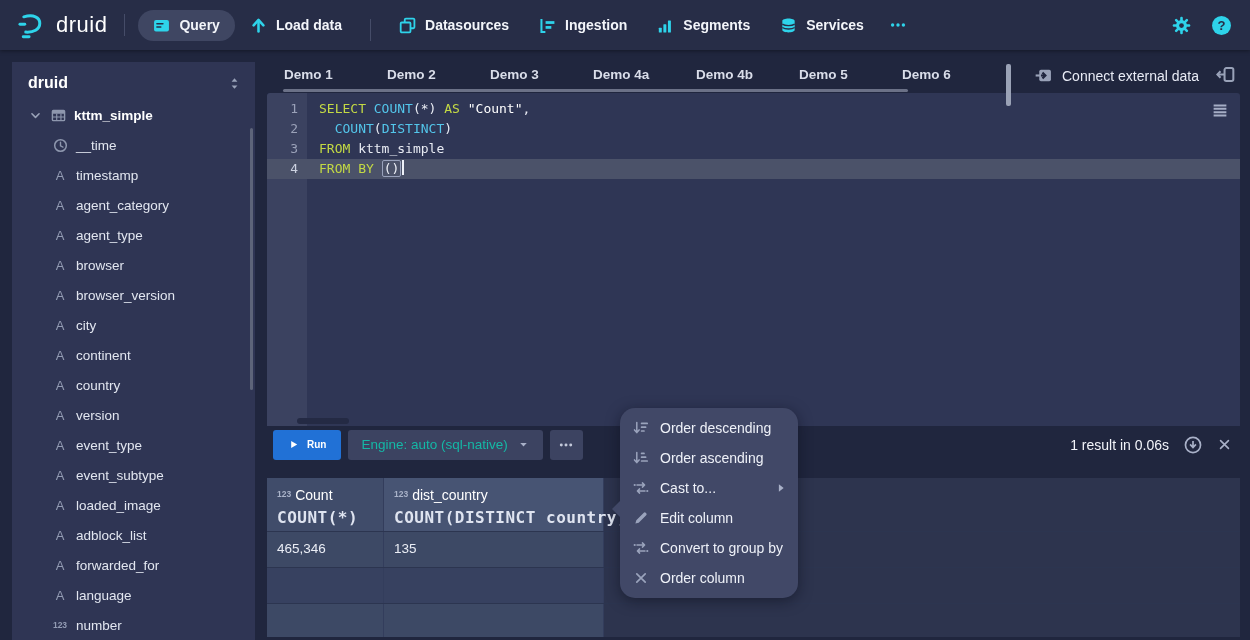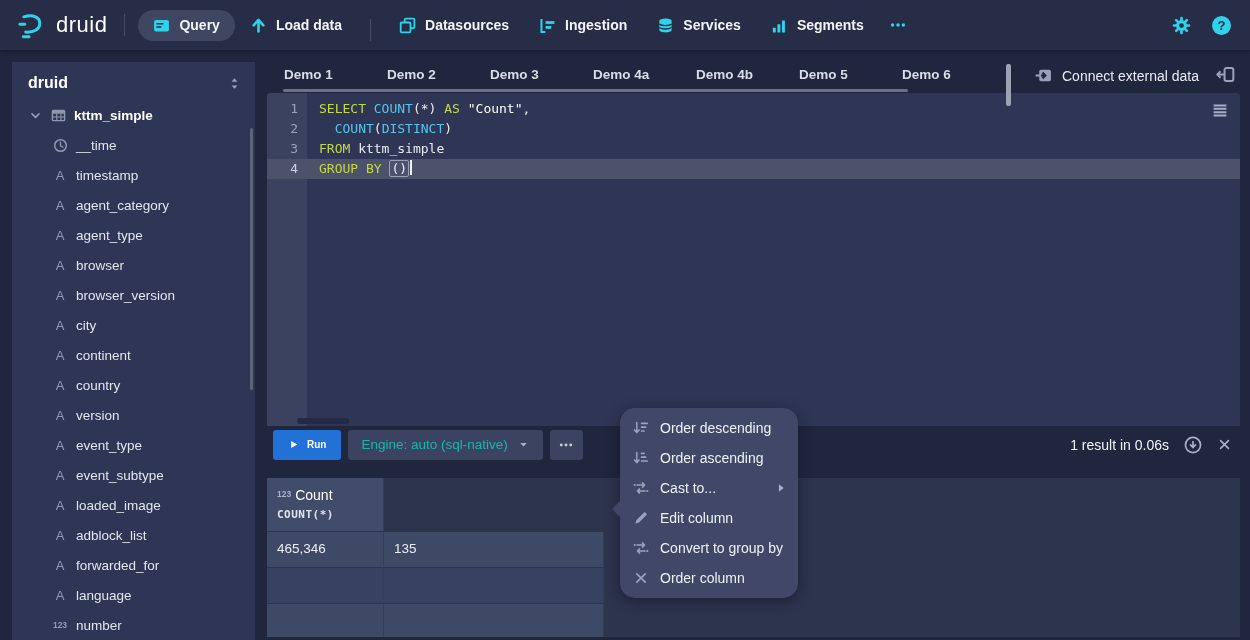--- a/index.html
+++ b/index.html
@@ -88,21 +88,21 @@
 .ic-download svg{width:18px;height:18px}
 .ic-close svg{width:15px;height:15px}
 
 
 .results{position:absolute;left:0;top:416px;width:973px;height:159px;background:#2d344e;overflow:hidden}
 #table-head{display:flex;height:53px}
 .th{background:#404c6a;border-right:1px solid #333d5c;padding:9px 0 0 10px;cursor:pointer;flex:none}
 .th.sel{background:#475473}
 .th-name{font-size:14px;color:#fff;white-space:nowrap}
 .th-type{font-size:8.5px;font-weight:700;color:#aab3c9;vertical-align:3px;margin-right:4px}
-.th-expr{margin-top:5px;font-family:"DejaVu Sans Mono",monospace;font-size:11px;font-weight:700;letter-spacing:.5px;color:#dfe4f0;white-space:nowrap}
+.th-expr{margin-top:5px;font-family:"DejaVu Sans Mono",monospace;font-size:16px;font-weight:700;letter-spacing:.5px;color:#dfe4f0;white-space:nowrap}
 .trow{display:flex;height:36px;border-top:1px solid #2c3550}
 .td{flex:none;border-right:1px solid #333d5c;line-height:34px;padding-left:10px;font-size:13.5px;color:#eaedf5;cursor:default}
 .trow.even .td{background:#3d4965}
 .trow.odd .td{background:#374160}
 
 
 .context-menu{position:absolute;left:620px;top:408px;width:178px;padding:5px 0;background:#414867;border-radius:15px;box-shadow:0 3px 14px rgba(10,12,25,.5);z-index:40}
 .context-menu .arrow{position:absolute;left:-8px;top:92px;width:0;height:0;border-top:9px solid transparent;border-bottom:9px solid transparent;border-right:9px solid #414867}
 .menu-item{display:flex;align-items:center;gap:11px;height:30px;padding:0 10px 0 13px;font-size:14px;color:#eef1f8;cursor:pointer;white-space:nowrap}
 .mi{width:16px;height:16px;color:#9aa3bc;flex:none}
@@ -162,37 +162,37 @@
             <path d="M2.3 1.8v12.4h3.7" fill="none" stroke="currentColor" stroke-width="1.9"></path>
             <rect x="6.2" y="3.9" width="8.3" height="2.6" fill="currentColor"></rect>
             <rect x="6.2" y="8.5" width="5.4" height="2.6" fill="currentColor"></rect>
           </svg>
         </span>
         <span>Ingestion</span>
       </div>
       <div class="nav-item">
         <span class="nav-ic">
           <svg viewBox="0 0 16 16" xmlns="http://www.w3.org/2000/svg">
-            <path d="M2.2 3.7C2.2 2.5 4.8 1.5 8 1.5s5.8 1 5.8 2.2v8.6c0 1.2-2.6 2.2-5.8 2.2s-5.8-1-5.8-2.2z" fill="currentColor"></path>
-            <path d="M2.2 6.7c1.2.9 3.3 1.4 5.8 1.4s4.6-.5 5.8-1.4M2.2 9.9c1.2.9 3.3 1.4 5.8 1.4s4.6-.5 5.8-1.4" stroke="#272d47" stroke-width="1.2" fill="none"></path>
-          </svg>
-        </span>
-        <span>Services</span>
-      </div>
-      <div class="nav-item">
-        <span class="nav-ic">
-          <svg viewBox="0 0 16 16" xmlns="http://www.w3.org/2000/svg">
             <g fill="currentColor">
               <rect x="1.7" y="10" width="2.8" height="4.5" rx=".5"></rect>
               <rect x="6" y="6.8" width="2.8" height="7.7" rx=".5"></rect>
               <rect x="10.3" y="3.2" width="2.8" height="11.3" rx=".5"></rect>
             </g>
           </svg>
         </span>
         <span>Segments</span>
+      </div>
+      <div class="nav-item">
+        <span class="nav-ic">
+          <svg viewBox="0 0 16 16" xmlns="http://www.w3.org/2000/svg">
+            <path d="M2.2 3.7C2.2 2.5 4.8 1.5 8 1.5s5.8 1 5.8 2.2v8.6c0 1.2-2.6 2.2-5.8 2.2s-5.8-1-5.8-2.2z" fill="currentColor"></path>
+            <path d="M2.2 6.7c1.2.9 3.3 1.4 5.8 1.4s4.6-.5 5.8-1.4M2.2 9.9c1.2.9 3.3 1.4 5.8 1.4s4.6-.5 5.8-1.4" stroke="#272d47" stroke-width="1.2" fill="none"></path>
+          </svg>
+        </span>
+        <span>Services</span>
       </div>
     </div>
   <span class="nav-more">
       <svg viewBox="0 0 16 16" xmlns="http://www.w3.org/2000/svg">
         <g fill="currentColor">
           <circle cx="2.6" cy="8" r="1.7"></circle>
           <circle cx="8" cy="8" r="1.7"></circle>
           <circle cx="13.4" cy="8" r="1.7"></circle>
         </g>
       </svg>
@@ -366,21 +366,21 @@
         <div class="code-line">
           <span class="ln">2</span>
           <span class="code"><span class="tok-pl">  </span><span class="tok-fn">COUNT</span><span class="tok-pl">(</span><span class="tok-fn">DISTINCT</span><span class="tok-pl">)</span></span>
         </div>
         <div class="code-line">
           <span class="ln">3</span>
           <span class="code"><span class="tok-kw">FROM </span><span class="tok-pl">kttm_simple</span></span>
         </div>
         <div class="code-line active">
           <span class="ln">4</span>
-          <span class="code"><span class="tok-kw">GROUP BY </span><span class="tok-br">()</span><span class="cursor"></span></span>
+          <span class="code"><span class="tok-kw">FROM BY </span><span class="tok-br">()</span><span class="cursor"></span></span>
         </div>
       </div>
     <span class="editor-menu-icon">
         <svg viewBox="0 0 16 16" xmlns="http://www.w3.org/2000/svg">
           <path d="M2 3.2h12M2 6.4h12M2 9.6h12M2 12.8h12" stroke="currentColor" stroke-width="1.9"></path>
         </svg>
       </span>
     <div class="editor-hscroll"></div>
   </div>
 
@@ -427,20 +427,24 @@
         </span>
     </div>
   </div>
 
   <div class="results">
     <div id="table-head">
         <div class="th" style="width: 117px;">
           <div class="th-name"><span class="th-type">123</span><span>Count</span></div>
           <div class="th-expr">COUNT(*)</div>
         </div>
+        <div class="th sel" style="width: 220px;">
+          <div class="th-name"><span class="th-type">123</span><span>dist_country</span></div>
+          <div class="th-expr">COUNT(DISTINCT country)</div>
+        </div>
       </div>
     <div id="table-body">
         <div class="trow even">
           <div class="td" style="width: 117px;"><span>465,346</span></div>
           <div class="td" style="width: 220px;"><span>135</span></div>
         </div>
         <div class="trow odd">
           <div class="td" style="width: 117px;"><span></span></div>
           <div class="td" style="width: 220px;"><span></span></div>
         </div>

